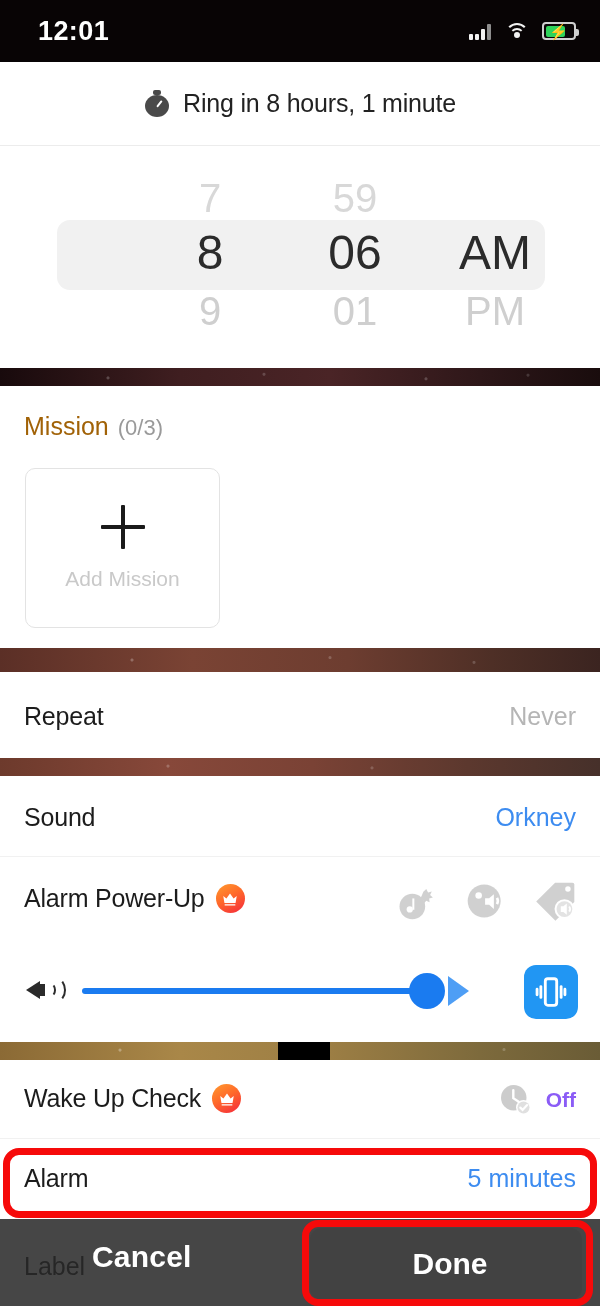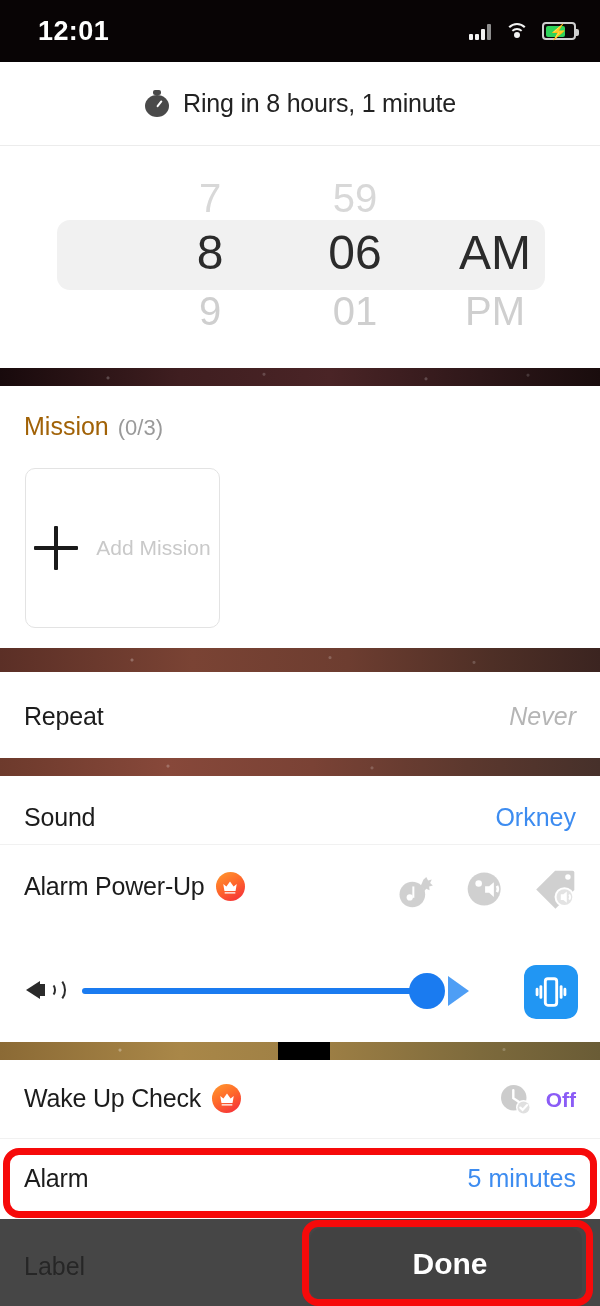--- a/index.html
+++ b/index.html
@@ -142,48 +142,48 @@
   .prow.sel span{ font-weight:400; }
 
   
   #mission{ top:386px; height:262px; }
   #mission .hdr{ position:absolute; left:24px; top:26px; display:flex; align-items:baseline; gap:9px; }
   #mission .hdr .t{ font-size:25px; color:#a16207; }
   #mission .hdr .c{ font-size:22px; color:#9a9a9a; }
   #mission .addbox{
     position:absolute; left:25px; top:82px; width:195px; height:160px;
     border:1px solid #e3e3e3; border-radius:10px;
-    display:flex; flex-direction:row; align-items:center; justify-content:center; gap:18px;
+    display:flex; flex-direction:column; align-items:center; justify-content:center; gap:18px;
     background:#fff;
   }
   #mission .addbox .plus{
     width:44px; height:44px; position:relative;
   }
   #mission .addbox .plus::before,
   #mission .addbox .plus::after{
     content:""; position:absolute; background:#1a1a1a; border-radius:1px;
   }
   #mission .addbox .plus::before{ left:0; top:20px; width:44px; height:4px; }
   #mission .addbox .plus::after{ top:0; left:20px; width:4px; height:44px; }
   #mission .addbox .lbl{ font-size:21px; color:#c9c9c9; }
 
   
   .rowcard{ display:flex; align-items:center; }
   .rowcard .lbl{ position:absolute; left:24px; font-size:25px; color:#1c1c1c; letter-spacing:-.2px; }
   .rowcard .val{ position:absolute; right:24px; font-size:25px; }
 
   #repeat{ top:672px; height:86px; }
-  #repeat .val{ color:#b5b5b5;font-style:italic; }
+  #repeat .val{ color:#b5b5b5; }
 
   #soundcard{ top:776px; height:266px; }
   #soundrow{ position:absolute; left:0; top:0; width:600px; height:80px; }
   #soundrow .lbl{ top:27px; }
   #soundrow .val{ top:27px; color:#3d8cf0; }
 
-  #powerrow{ position:absolute; left:0; top:68px; width:600px; height:84px;
+  #powerrow{ position:absolute; left:0; top:80px; width:600px; height:84px;
              border-top:1px solid #f1f1f1; }
   #powerrow .lbl{ top:27px; display:flex; align-items:center; gap:11px; }
   #powerrow .icons{ position:absolute; right:22px; top:22px; display:flex; gap:26px; align-items:center; }
 
   .crown{
     width:29px; height:29px; border-radius:50%;
     background:linear-gradient(150deg,#ff9b2e 0%,#ff6a2a 45%,#f4283c 100%);
     display:flex; align-items:center; justify-content:center;
   }
   .crown svg{ width:18px; height:18px; display:block; }
@@ -446,20 +446,21 @@
       <span class="val">5 minutes</span>
     </div>
   </div>
 
   <div id="labelstrip">
     <span class="lab">Label</span>
     <span class="nolab">No label</span>
   </div>
 
   <div id="dimbar"></div>
+  <div id="cancelbtn">Cancel</div>
   <div id="donebtn">
     <span class="t">Done</span>
   </div>
 
   <div class="redbox" id="red-snooze"></div>
   <div class="redbox" id="red-done"></div>
 
 </div>
 
 </body></html>

